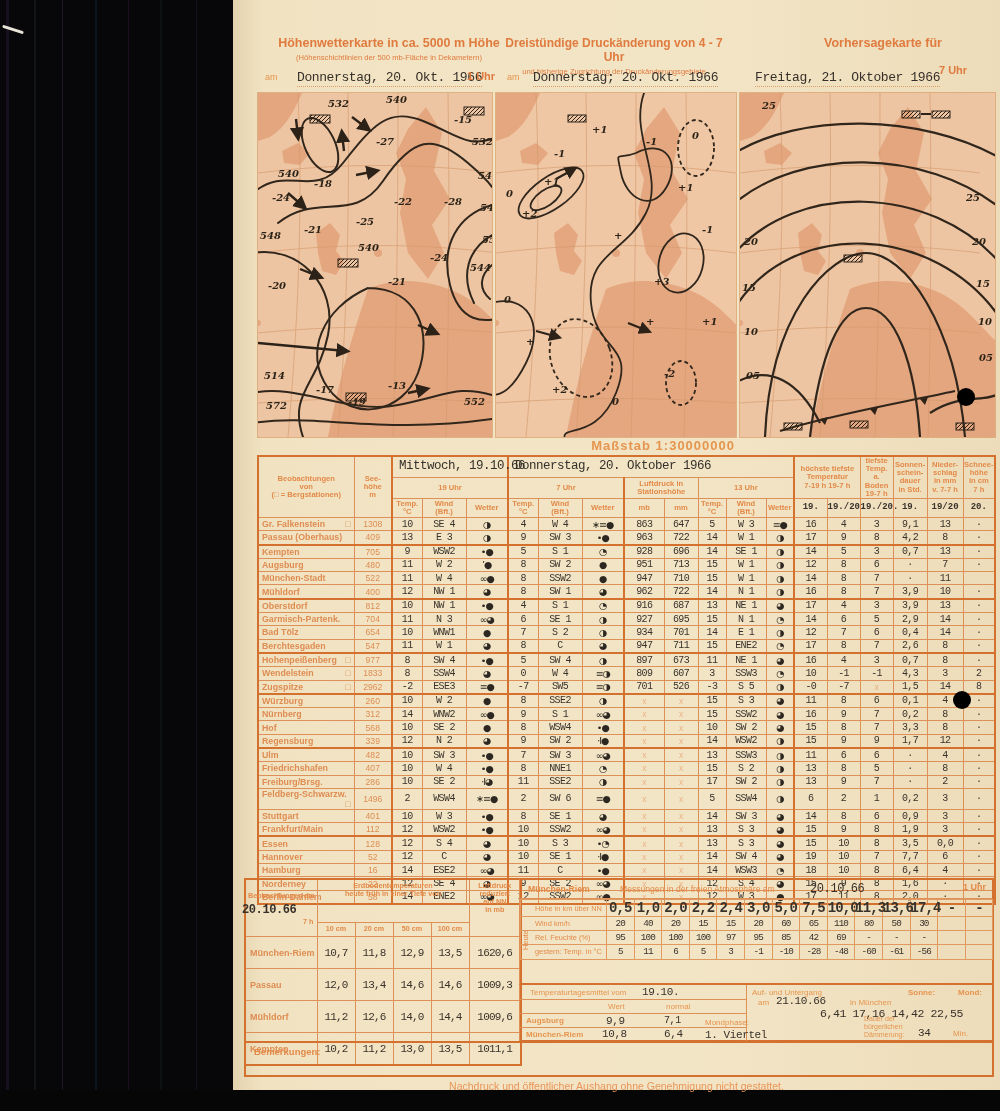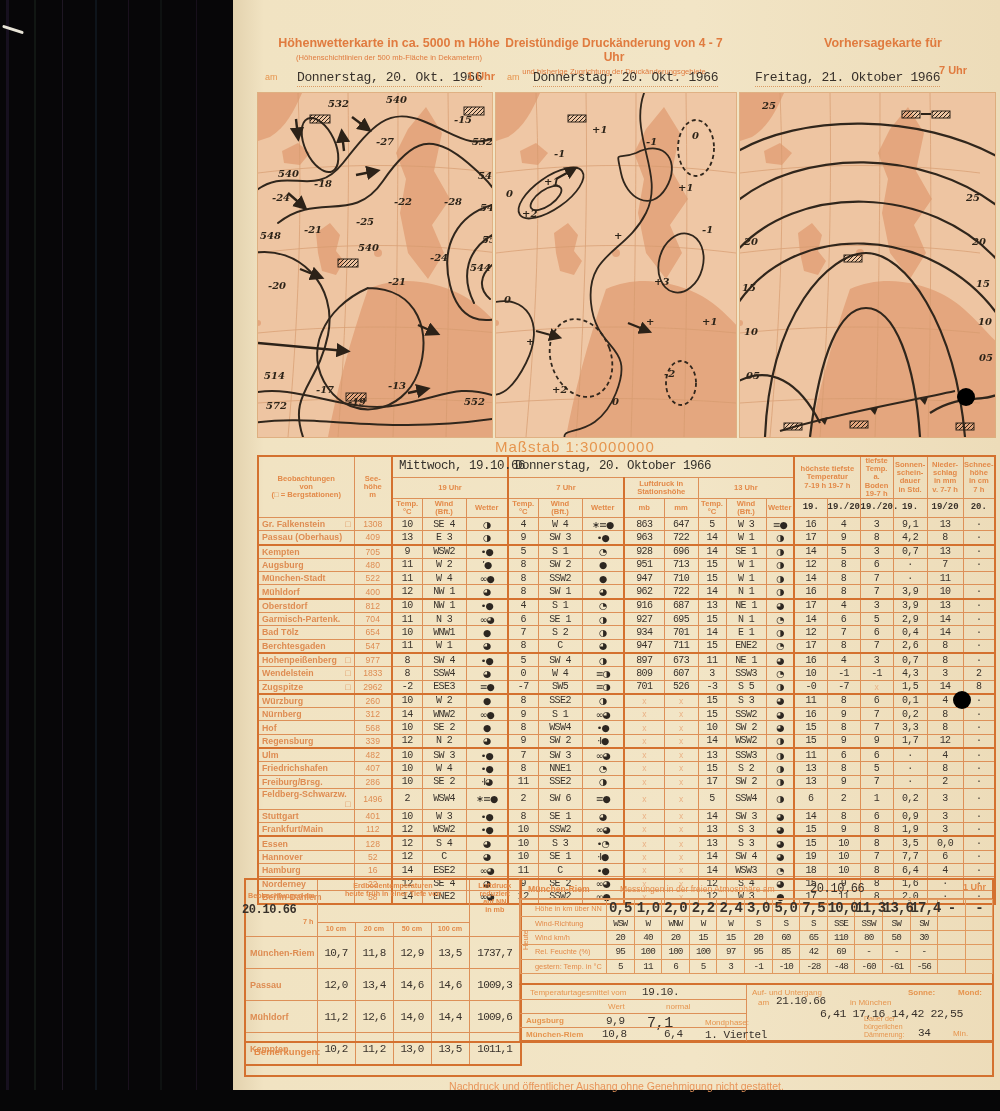--- a/index.html
+++ b/index.html
@@ -16,21 +16,21 @@
   .typed{font-family:"Liberation Mono",monospace;color:#37302a;letter-spacing:-0.4px;}
   
   .hdrcol{position:absolute;text-align:center;}
   .hdrcol .t{font-size:12.5px;font-weight:bold;}
   .hdrcol .s{font-size:7.6px;margin-top:3px;}
   .dateline{position:absolute;font-size:13px;white-space:nowrap;border-bottom:1px dotted #dd9a62;padding-bottom:1px;}
   .uhr{position:absolute;font-size:11px;font-weight:bold;}
   
   .map{position:absolute;top:92px;border:1px solid rgba(205,125,65,.5);}
   svg text.mlbl{font-family:"DejaVu Serif",serif;font-style:italic;font-weight:bold;font-size:10px;fill:#2c2318;}
-  .massstab{position:absolute;top:438px;left:262px;width:240px;text-align:left;font-size:15px;letter-spacing:1px;}
+  .massstab{position:absolute;top:438px;left:262px;width:240px;text-align:right;font-size:13px;letter-spacing:1px;font-weight:bold;}
   
   table{border-collapse:collapse;}
   .obs{position:absolute;left:24px;top:455px;width:737px;table-layout:fixed;}
   .obs th,.obs td{border:1px solid #dd9058;padding:0;overflow:visible;}
   .obs th{font-size:7.6px;line-height:1.08;color:#e38a49;font-weight:bold;white-space:pre-line;text-align:center;vertical-align:middle;}
   .obs td{text-align:center;height:12.3px;font-size:10px;}
   .obs .ty{font-family:"Liberation Mono",monospace;color:#39322b;letter-spacing:-0.6px;}
   .obs .wx{font-family:"DejaVu Sans",sans-serif;color:#2d2721;font-size:9.5px;letter-spacing:-1px;}
   .obs .xm{color:#eab285;font-size:8.5px;font-family:"Liberation Sans",sans-serif;}
   .obs .nm{text-align:left;padding-left:3px;color:#de8c52;font-size:8.8px;font-weight:bold;white-space:nowrap;}
@@ -1000,21 +1000,21 @@
         <th>100 cm</th>
       </tr>
     </thead>
     <tbody>
         <tr>
           <td class="nm2">München-Riem</td>
           <td class="ty">10,7</td>
           <td class="ty">11,8</td>
           <td class="ty">12,9</td>
           <td class="ty">13,5</td>
-          <td class="ty">1737,7</td>
+          <td class="ty">1620,6</td>
         </tr>
         <tr>
           <td class="nm2">Passau</td>
           <td class="ty">12,0</td>
           <td class="ty">13,4</td>
           <td class="ty">14,6</td>
           <td class="ty">14,6</td>
           <td class="ty">1009,3</td>
         </tr>
         <tr>
@@ -1058,37 +1058,20 @@
             <td class="av hv">2,4</td>
             <td class="av hv">3,0</td>
             <td class="av hv">5,0</td>
             <td class="av hv">7,5</td>
             <td class="av hv">10,0</td>
             <td class="av hv">11,3</td>
             <td class="av hv">13,6</td>
             <td class="av hv">17,4</td>
             <td class="av hv">-</td>
             <td class="av hv">-</td>
-          </tr>
-          <tr>
-            <td class="alab">Wind-Richtung</td>
-            <td class="av">WSW</td>
-            <td class="av">W</td>
-            <td class="av">WNW</td>
-            <td class="av">W</td>
-            <td class="av">W</td>
-            <td class="av">S</td>
-            <td class="av">S</td>
-            <td class="av">S</td>
-            <td class="av">SSE</td>
-            <td class="av">SSW</td>
-            <td class="av">SW</td>
-            <td class="av">SW</td>
-            <td class="av"></td>
-            <td class="av"></td>
           </tr>
           <tr>
             <td class="alab">Wind km/h</td>
             <td class="av">20</td>
             <td class="av">40</td>
             <td class="av">20</td>
             <td class="av">15</td>
             <td class="av">15</td>
             <td class="av">20</td>
             <td class="av">60</td>
@@ -1142,21 +1125,21 @@
   <div class="stats">
     <div class="ttab">
       <span class="abs ors" style="left:10px;top:3px;">Temperaturtagesmittel vom</span>
       <span class="abs typed" style="left:122px;top:1px;font-size:11px;">19.10.</span>
       <div class="row" style="top:14px;"></div>
       <span class="abs ors" style="left:88px;top:17px;">Wert</span>
       <span class="abs ors" style="left:146px;top:17px;">normal</span>
       <div class="row" style="top:28px;"></div>
       <span class="abs ors" style="left:6px;top:31px;font-weight:bold;">Augsburg</span>
       <span class="abs typed" style="left:86px;top:30px;font-size:11px;">9,9</span>
-      <span class="abs typed" style="left:127px;top:30px;font-size:15px;">7,1</span>
+      <span class="abs typed" style="left:144px;top:30px;font-size:10px;">7,1</span>
       <div class="row" style="top:42px;"></div>
       <span class="abs ors" style="left:6px;top:45px;font-weight:bold;">München-Riem</span>
       <span class="abs typed" style="left:82px;top:43px;font-size:11px;">10,8</span>
       <span class="abs typed" style="left:144px;top:43px;font-size:11px;">6,4</span>
     </div>
     <span class="abs ors" style="left:232px;top:3px;">Auf- und Untergang</span>
     <span class="abs ors" style="left:238px;top:13px;">am</span>
     <span class="abs typed" style="left:256px;top:10px;font-size:11px;">21.10.66</span>
     <span class="abs ors" style="left:330px;top:13px;">in München</span>
     <span class="abs ors" style="left:388px;top:3px;font-weight:bold;">Sonne:</span>

